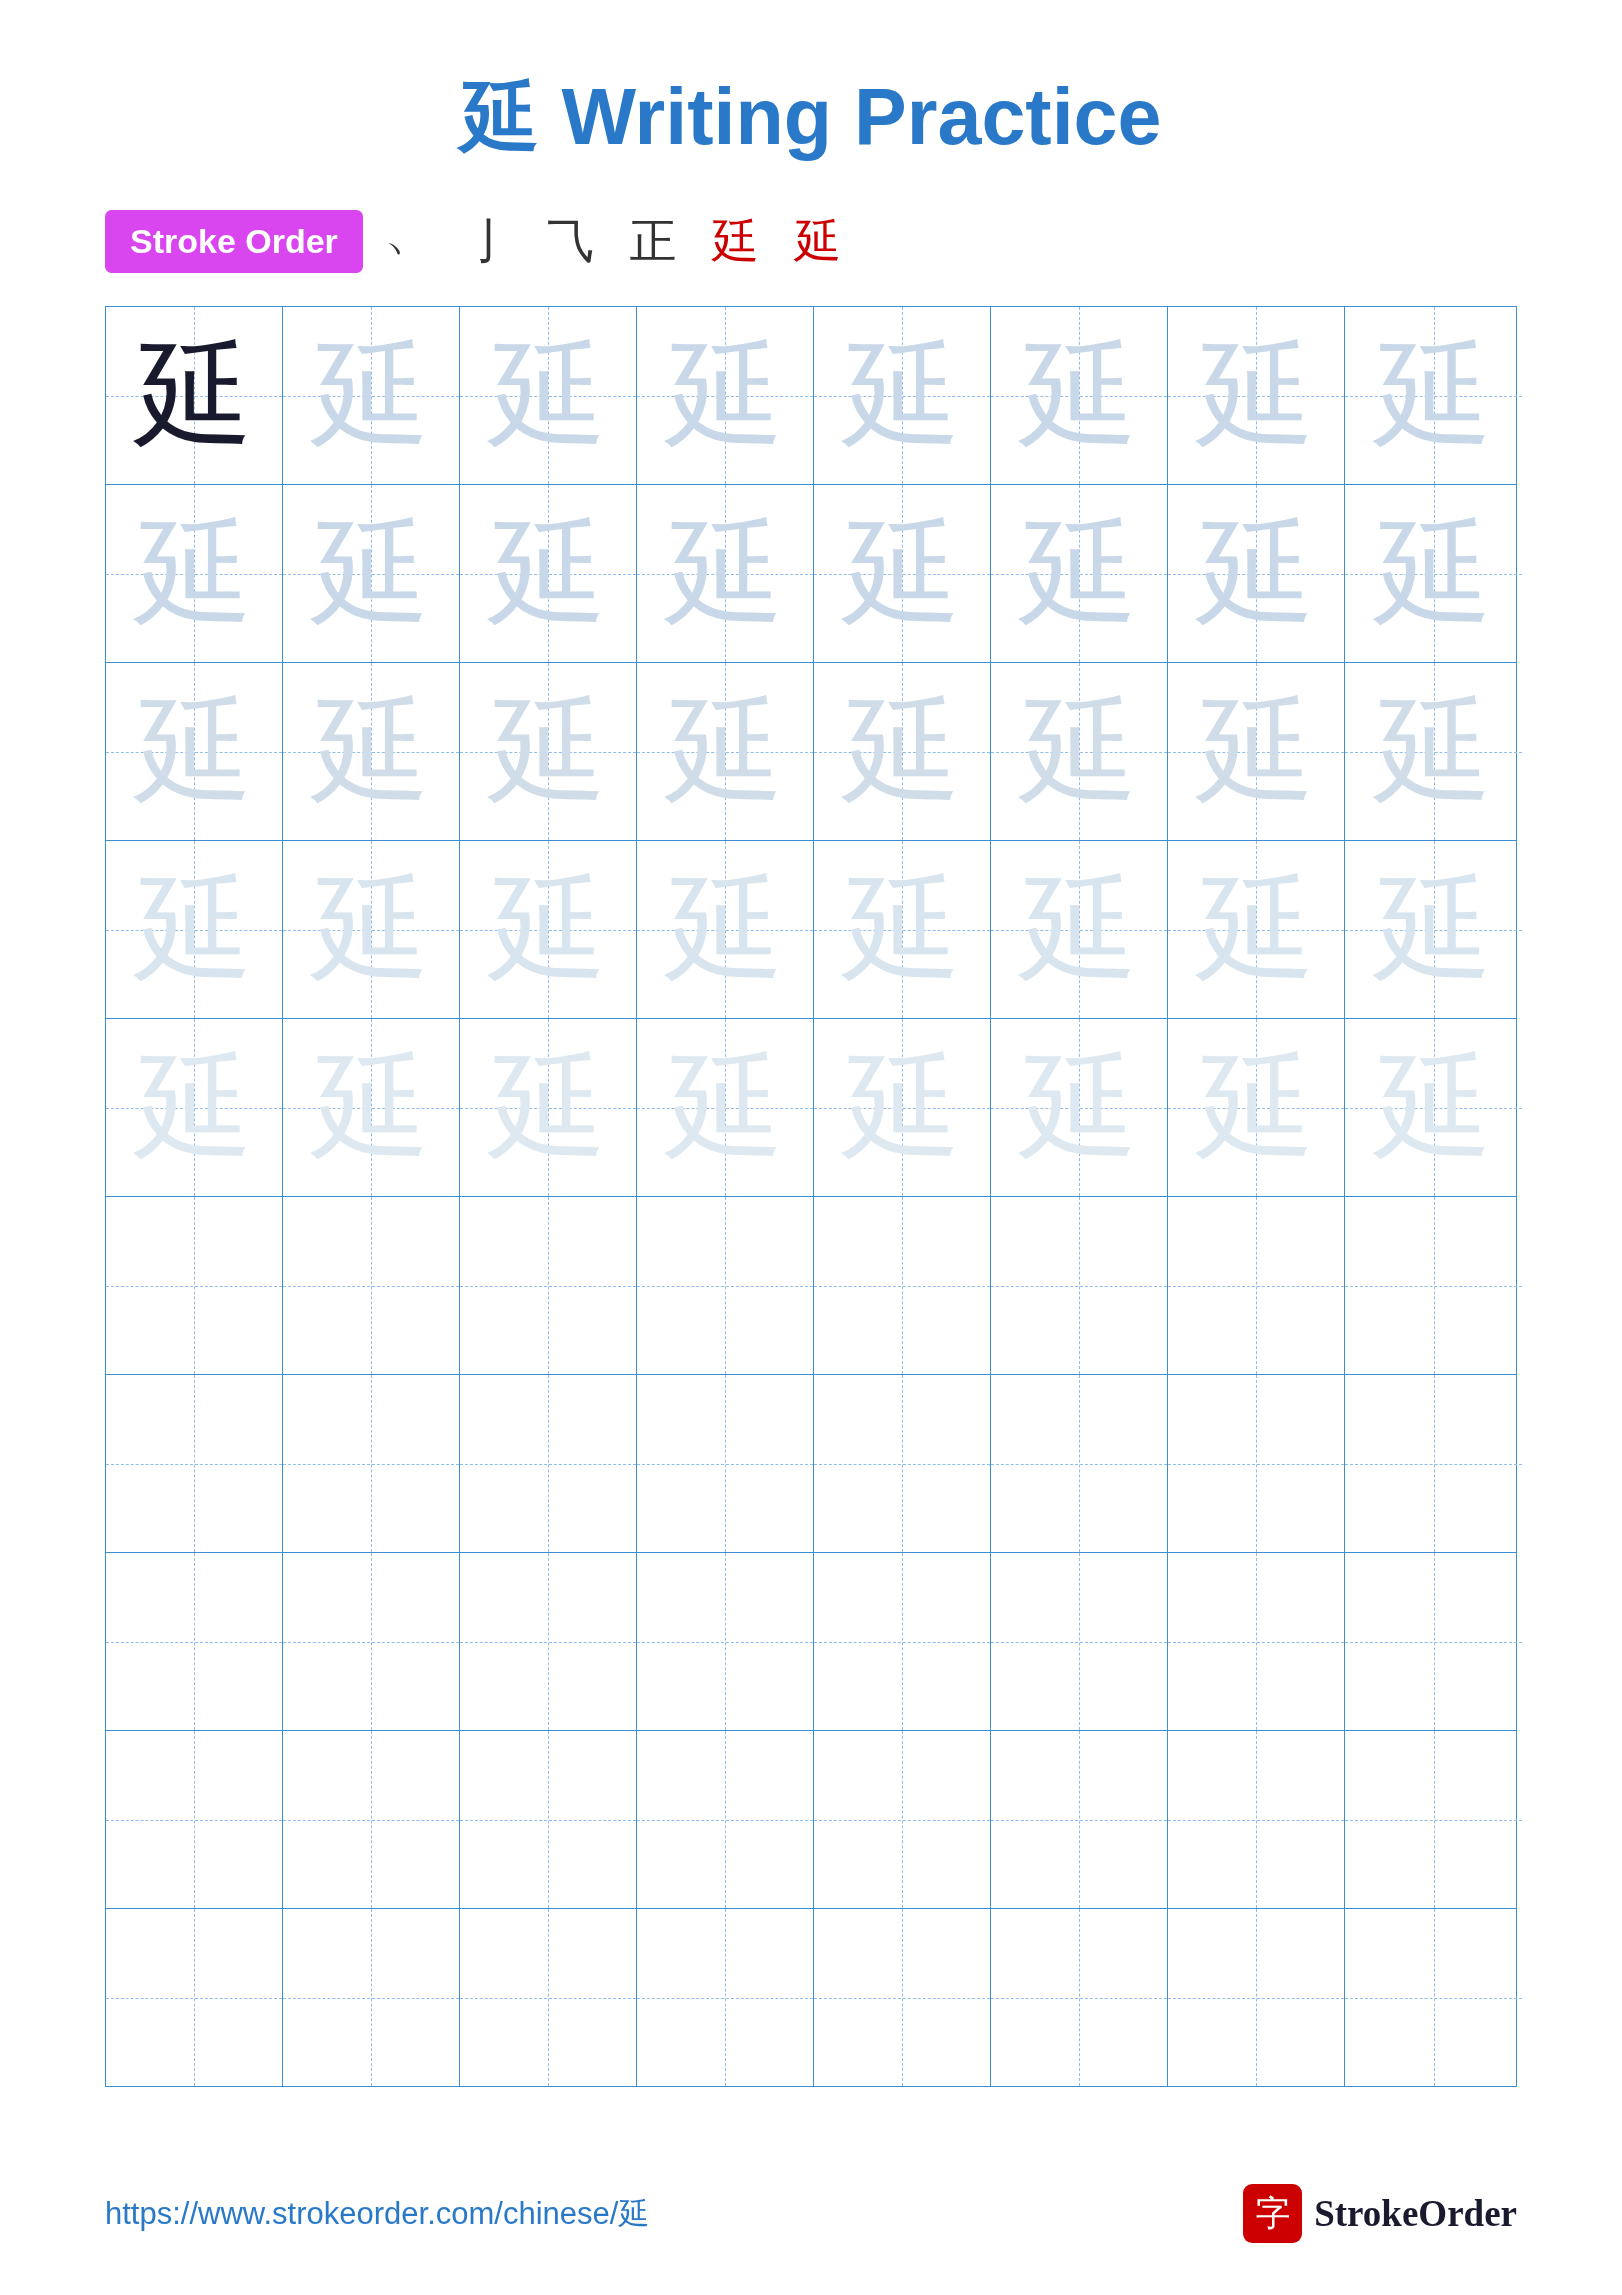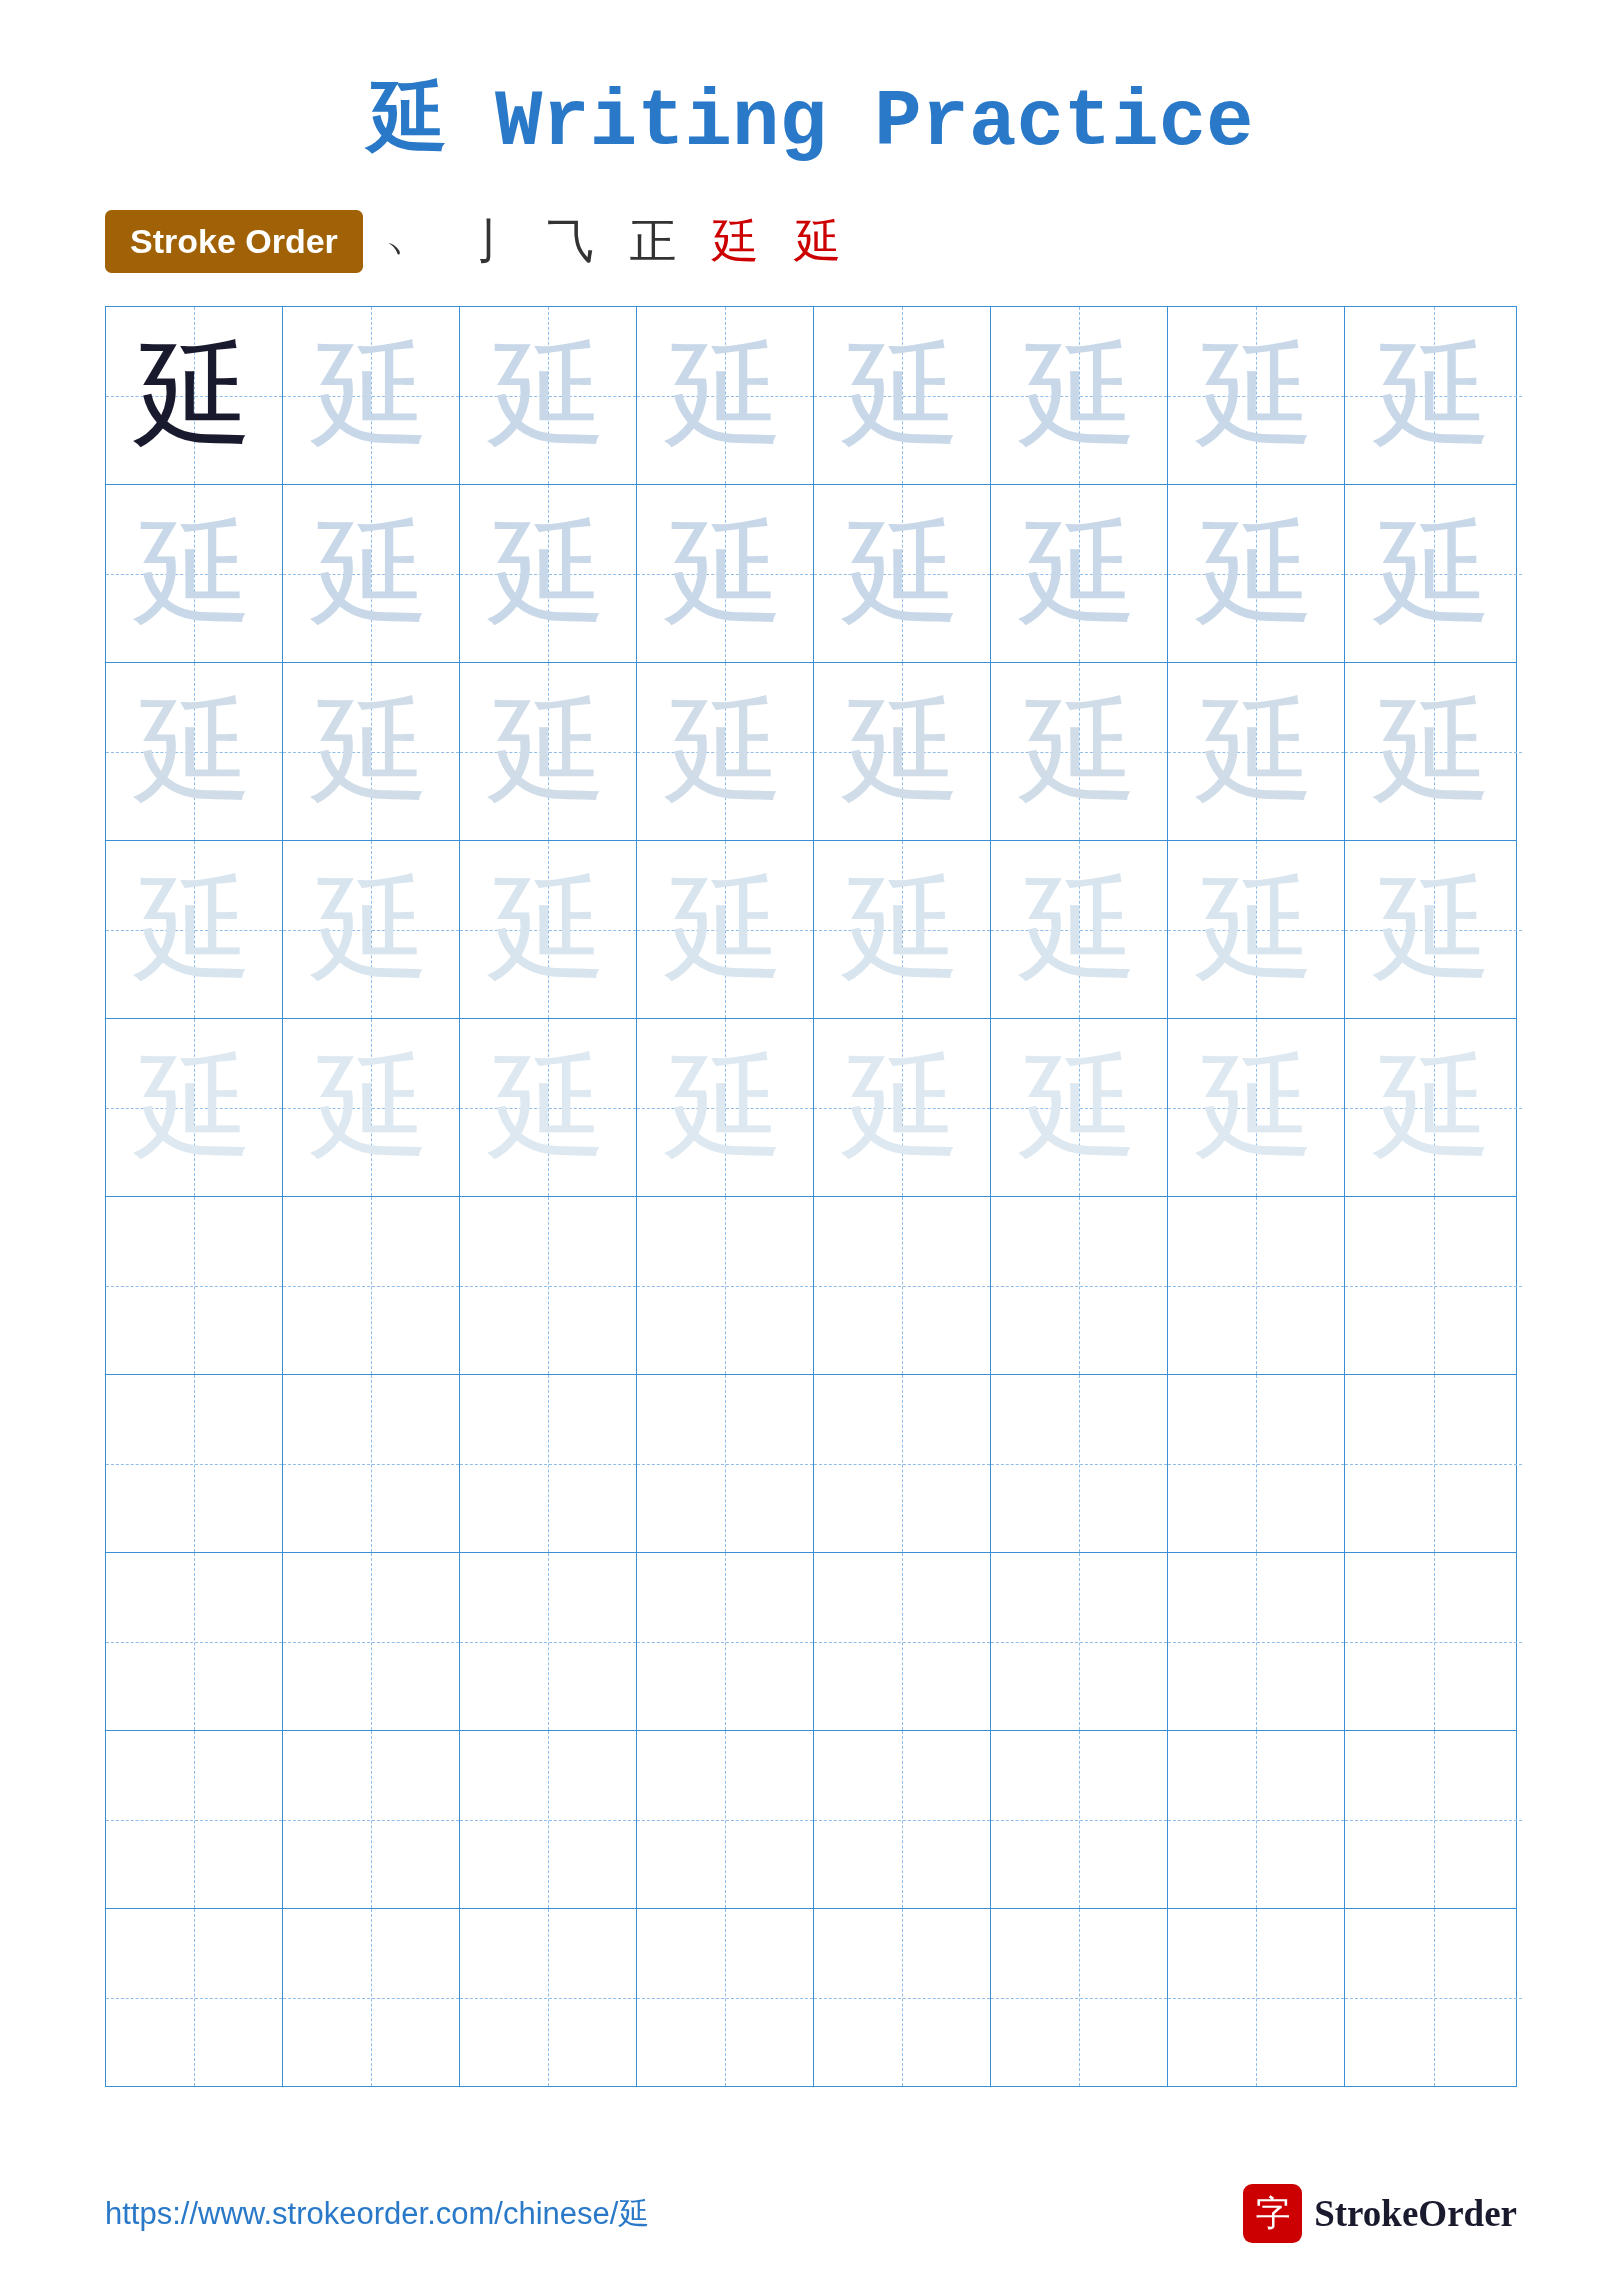--- a/index.html
+++ b/index.html
@@ -13,33 +13,33 @@
       overflow: hidden;
     }
 
     .page-title {
       text-align: center;
       padding-top: 65px;
       padding-bottom: 39px;
       font-size: 79px;
       font-weight: bold;
       color: #2979c8;
-      font-family: Liberation Mono, monospace;
+      font-family: Liberation Sans, sans-serif;
     }
 
     .stroke-order-section {
       display: flex;
       align-items: center;
       margin-left: 105px;
       margin-bottom: 33px;
       gap: 19.6px;
     }
 
     .stroke-order-badge {
-      background: #a16207;
+      background: #d946ef;
       color: white;
       font-size: 34px;
       font-family: sans-serif;
       font-weight: bold;
       padding: 11.8px 25px;
       border-radius: 6.5px;
     }
 
     .stroke-order-chars {
       font-size: 47px;

